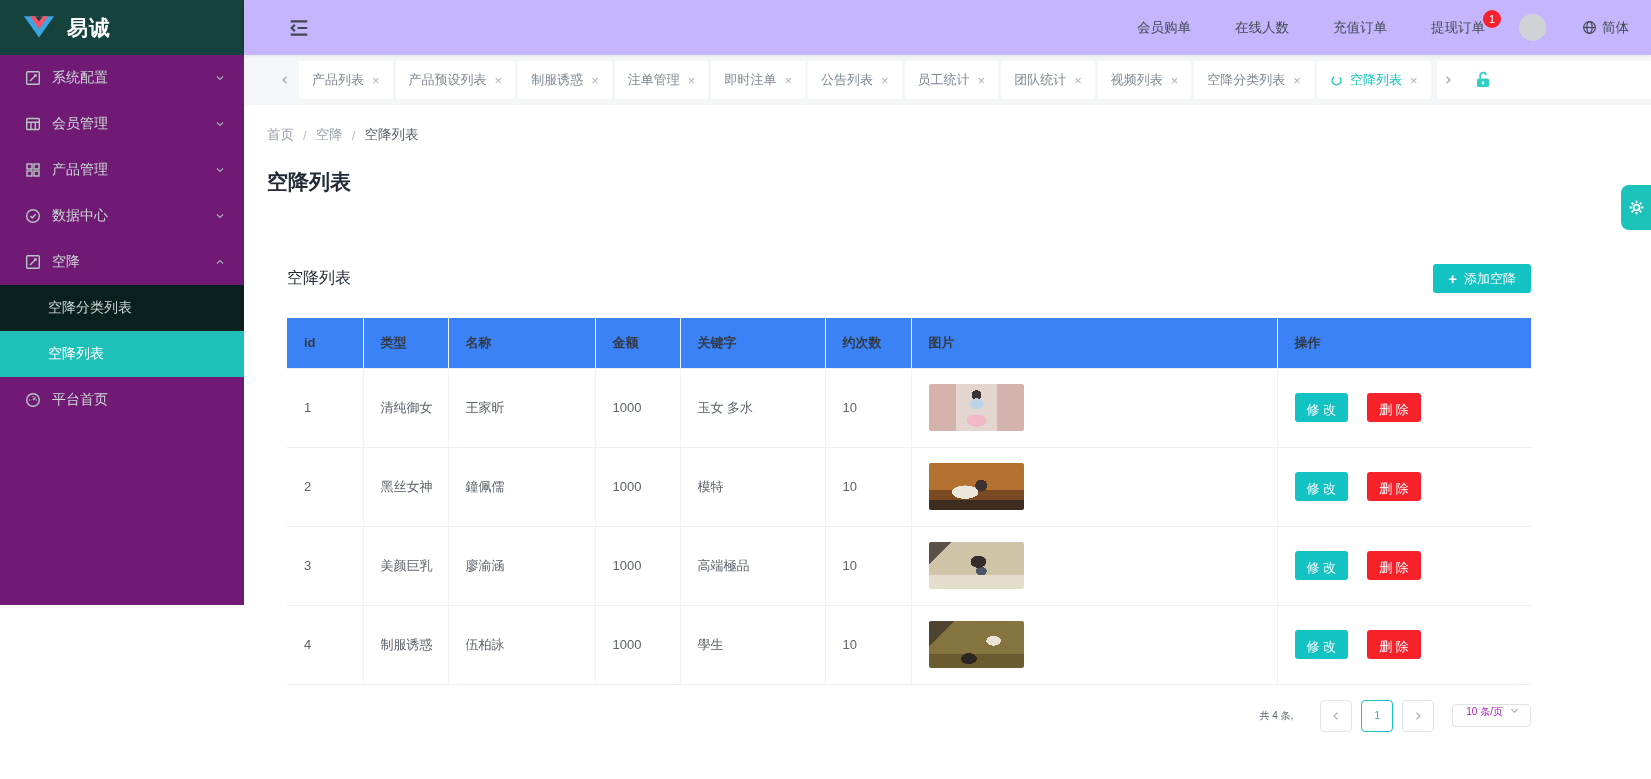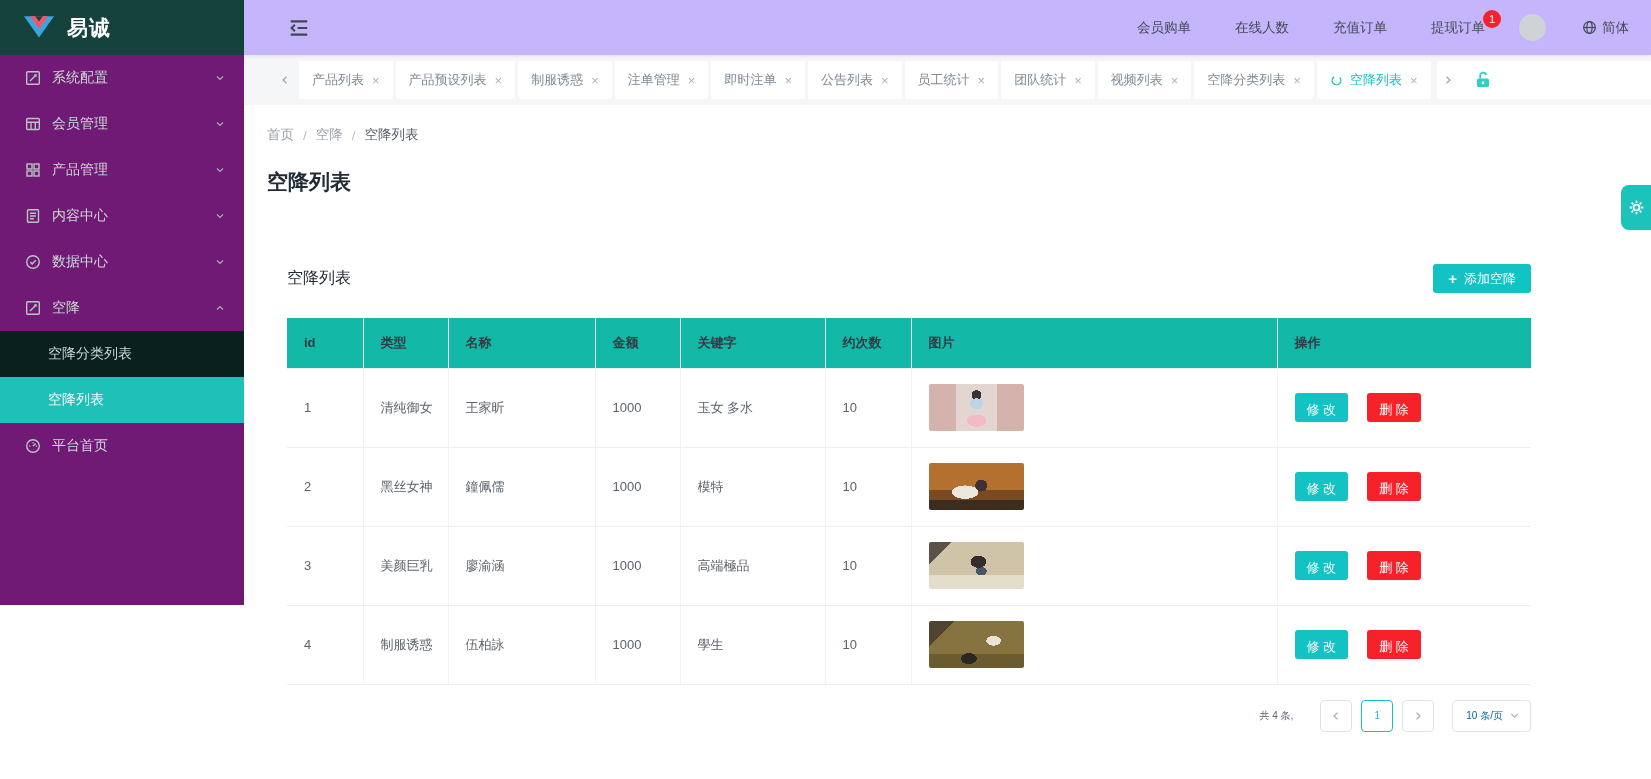--- a/index.html
+++ b/index.html
@@ -54,21 +54,21 @@
   .breadcrumb .bc-current { color:#545d68; }
   .page-title { margin:24px 0 0 23px; font-size:21px; font-weight:bold; color:#222b35; }
 
   .card { margin:68px 120px 0 43px; }
   .card-head { display:flex; align-items:center; justify-content:space-between; margin-bottom:25px; }
   .card-title { font-size:16px; color:#222b35; }
   .add-btn { background:#13c2c2; color:#fff; border:none; height:29px; padding:0 15px; border-radius:3px; font-size:13px; display:flex; align-items:center; cursor:pointer; font-family:inherit; }
   .add-btn .plus { font-size:15px; margin-right:7px; font-weight:bold; }
 
   table { border-collapse:collapse; table-layout:fixed; width:1244px; font-size:13px; }
-  thead th { background:#14b8a6; height:50px; text-align:left; padding-left:17px; color:#333a45; font-weight:bold; border-bottom:1px solid #ebeef3; border-right:1px solid #eef1f5; }
+  thead th { background:#3b82f6; height:50px; text-align:left; padding-left:17px; color:#333a45; font-weight:bold; border-bottom:1px solid #ebeef3; border-right:1px solid #eef1f5; }
   thead th:last-child { border-right:none; }
   tbody td { height:79px; padding-left:17px; color:#5b626b; border-bottom:1px solid #ebeef3; border-right:1px solid #f0f2f6; background:#fff; }
   tbody td:last-child { border-right:none; }
 
   .thumb { width:95px; height:47px; border-radius:2px; }
   .thumb-1 { background:
       radial-gradient(ellipse 16px 10px at 50% 78%, #f2b9c6 0 60%, transparent 61%),
       radial-gradient(ellipse 11px 9px at 50% 42%, #bfd3e6 0 60%, transparent 61%),
       radial-gradient(circle 5px at 50% 24%, #3a3233 0 99%, transparent 100%),
       linear-gradient(90deg,#d3b3ab 0 28%, #e3d6d0 28% 72%, #d3b3ab 72%);
@@ -93,21 +93,21 @@
 
   .act-btn { border:none; height:29px; padding:8px 12px; border-radius:3px; color:#fff; font-size:13px; cursor:pointer; font-family:inherit; }
   .act-edit { background:#13c2c2; margin-right:19px; }
   .act-del { background:#f7212a; }
 
   .pager { display:flex; align-items:center; justify-content:flex-end; margin:15px 120px 0 16px; font-size:10px; color:#5c6470;padding-left:41px; }
   .pg-total { margin-right:18px; }
   .pg-btn { width:32px; height:32px; border:1px solid #dfe3e8; border-radius:4px; background:#fff; display:flex; align-items:center; justify-content:center; color:#aab3bb; cursor:pointer; margin-left:9px; }
   .pg-btn svg { width:12px; height:12px; }
   .pg-page { border-color:#13c2c2; color:#13c2c2; }
-  .pg-size { height:32px; border:1px solid #dfe3e8; border-radius:4px; background:#fff; display:flex; align-items:center; padding:0 10px 0 13px; margin-left:18px; color:#0369a1; cursor:pointer; }
+  .pg-size { height:23px; border:1px solid #dfe3e8; border-radius:4px; background:#fff; display:flex; padding:0 10px 0 13px; margin-left:18px; color:#a21caf; cursor:pointer; }
   .pg-size .caret { width:11px; height:11px; margin-left:6px; color:#aab3bb; }
 
   .float-gear { position:absolute; right:0; top:185px; width:30px; height:45px; background:#1cc3ba; border-radius:8px 0 0 8px; display:flex; align-items:center; justify-content:center; cursor:pointer; z-index:5; }
   .float-gear svg { width:19px; height:19px; }
 </style>
 </head>
 <body>
 
 <aside class="sidebar">
   <div class="logo">
@@ -141,30 +141,20 @@
         </svg>
     </div>
     <div class="menu-item">
       <svg class="mi-icon" viewBox="0 0 16 16" fill="none" stroke="currentColor" stroke-width="1.4">
           <rect x="2" y="2" width="5" height="5"></rect>
           <rect x="9" y="2" width="5" height="5"></rect>
           <rect x="2" y="9" width="5" height="5"></rect>
           <rect x="9" y="9" width="5" height="5"></rect>
         </svg>
       <span>产品管理</span>
-      <svg class="mi-arrow" viewBox="0 0 16 16" fill="none" stroke="currentColor" stroke-width="1.6">
-          <path d="M4 6l4 4 4-4"></path>
-        </svg>
-    </div>
-    <div class="menu-item">
-      <svg class="mi-icon" viewBox="0 0 16 16" fill="none" stroke="currentColor" stroke-width="1.4">
-          <rect x="2.5" y="1.7" width="11" height="12.6" rx="1"></rect>
-          <path d="M5 5.2h6 M5 8h6 M5 10.8h4"></path>
-        </svg>
-      <span>内容中心</span>
       <svg class="mi-arrow" viewBox="0 0 16 16" fill="none" stroke="currentColor" stroke-width="1.6">
           <path d="M4 6l4 4 4-4"></path>
         </svg>
     </div>
     <div class="menu-item">
       <svg class="mi-icon" viewBox="0 0 16 16" fill="none" stroke="currentColor" stroke-width="1.4">
           <circle cx="8" cy="8" r="6.3"></circle>
           <path d="M5.3 8.1l1.9 1.9 3.5-3.8"></path>
         </svg>
       <span>数据中心</span>

